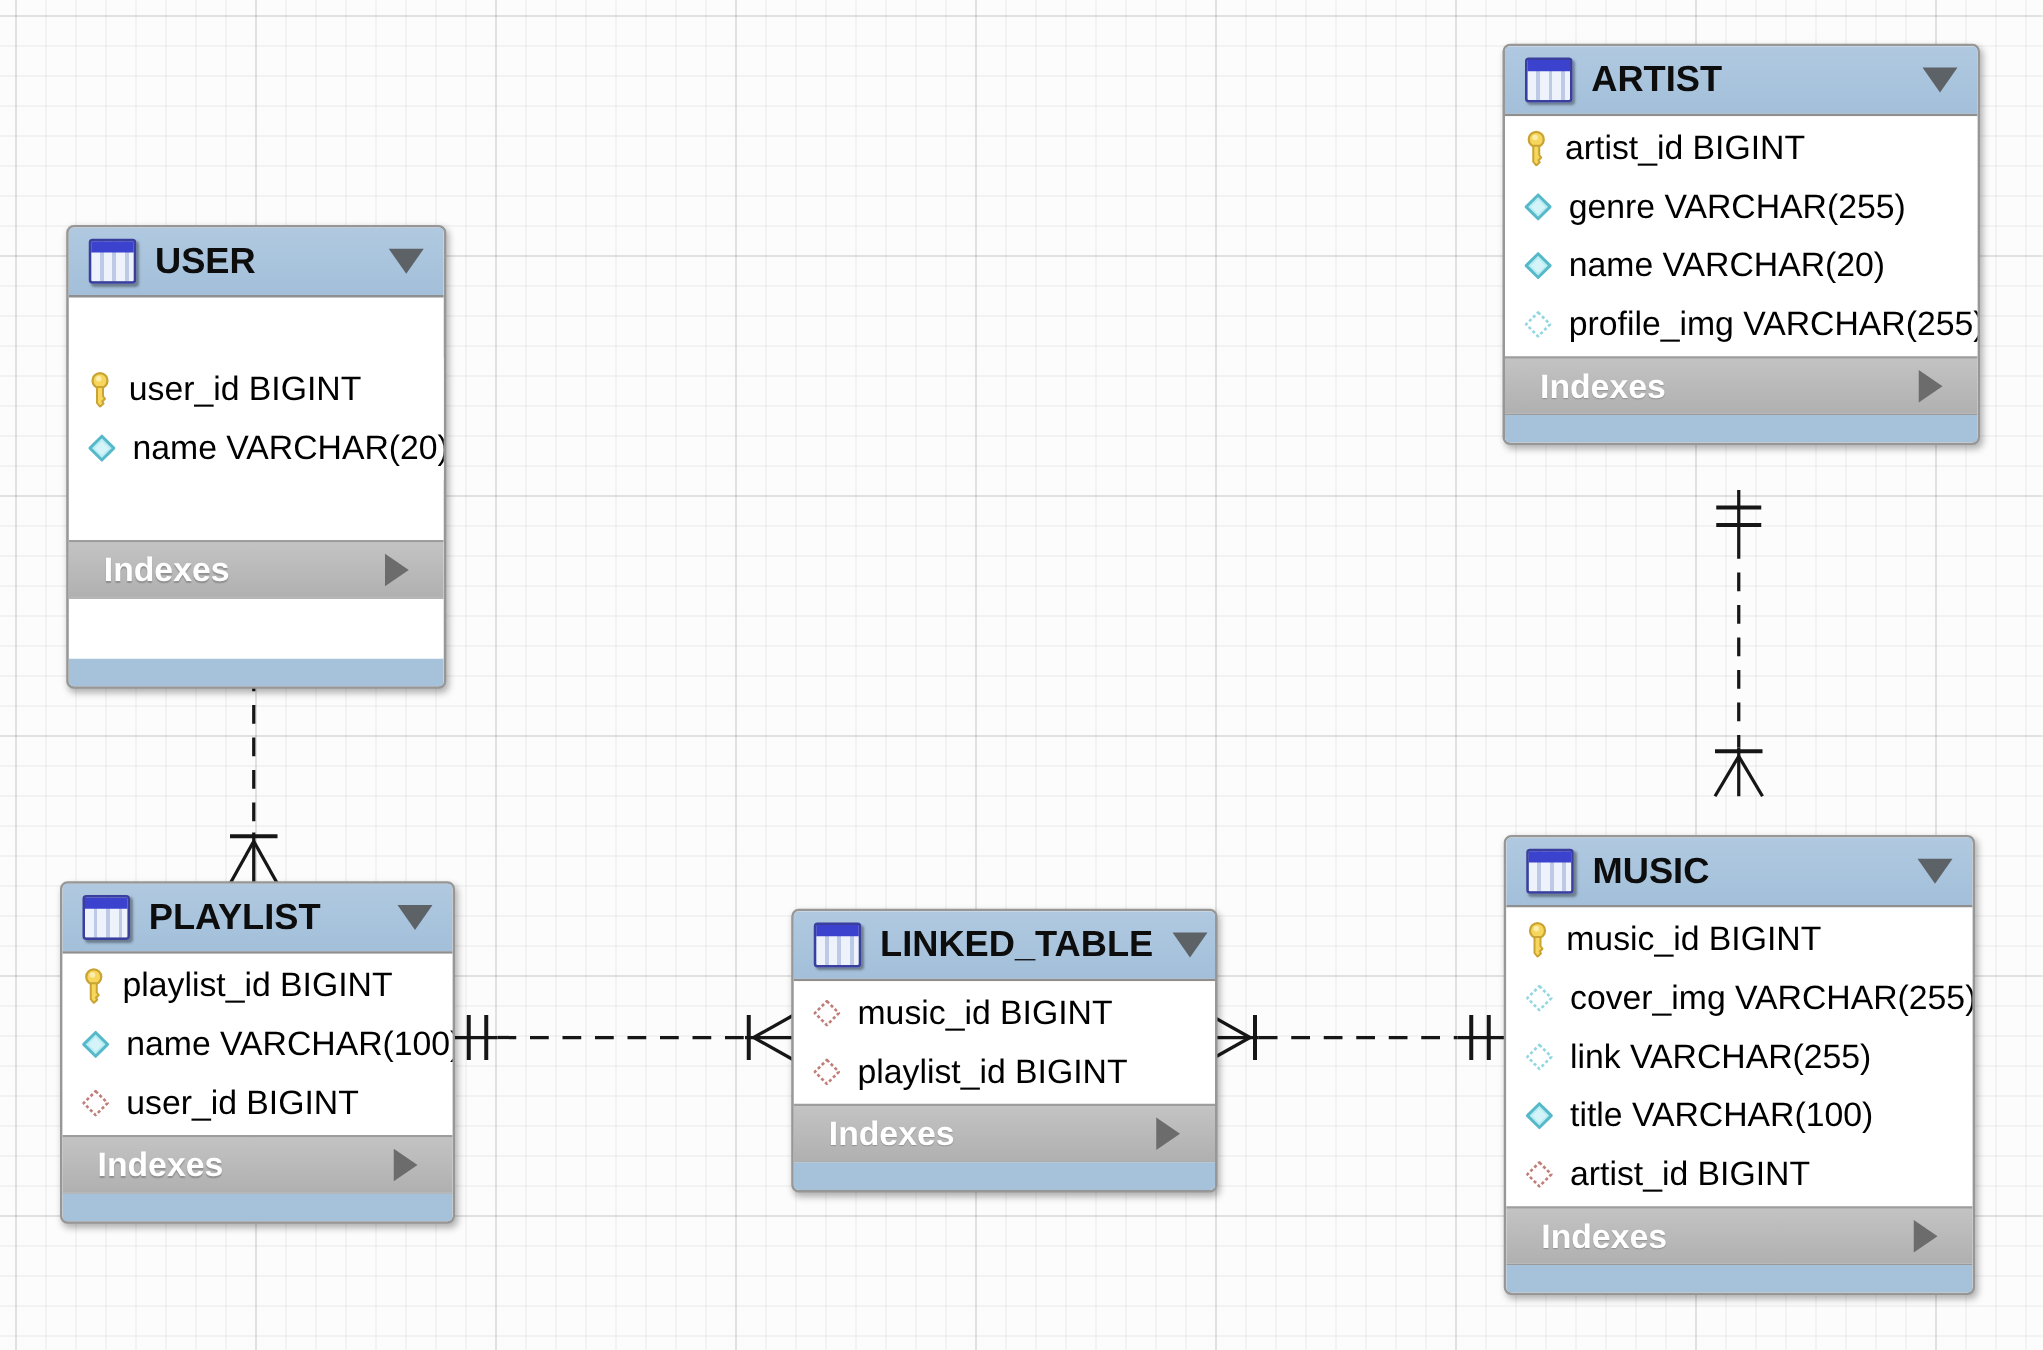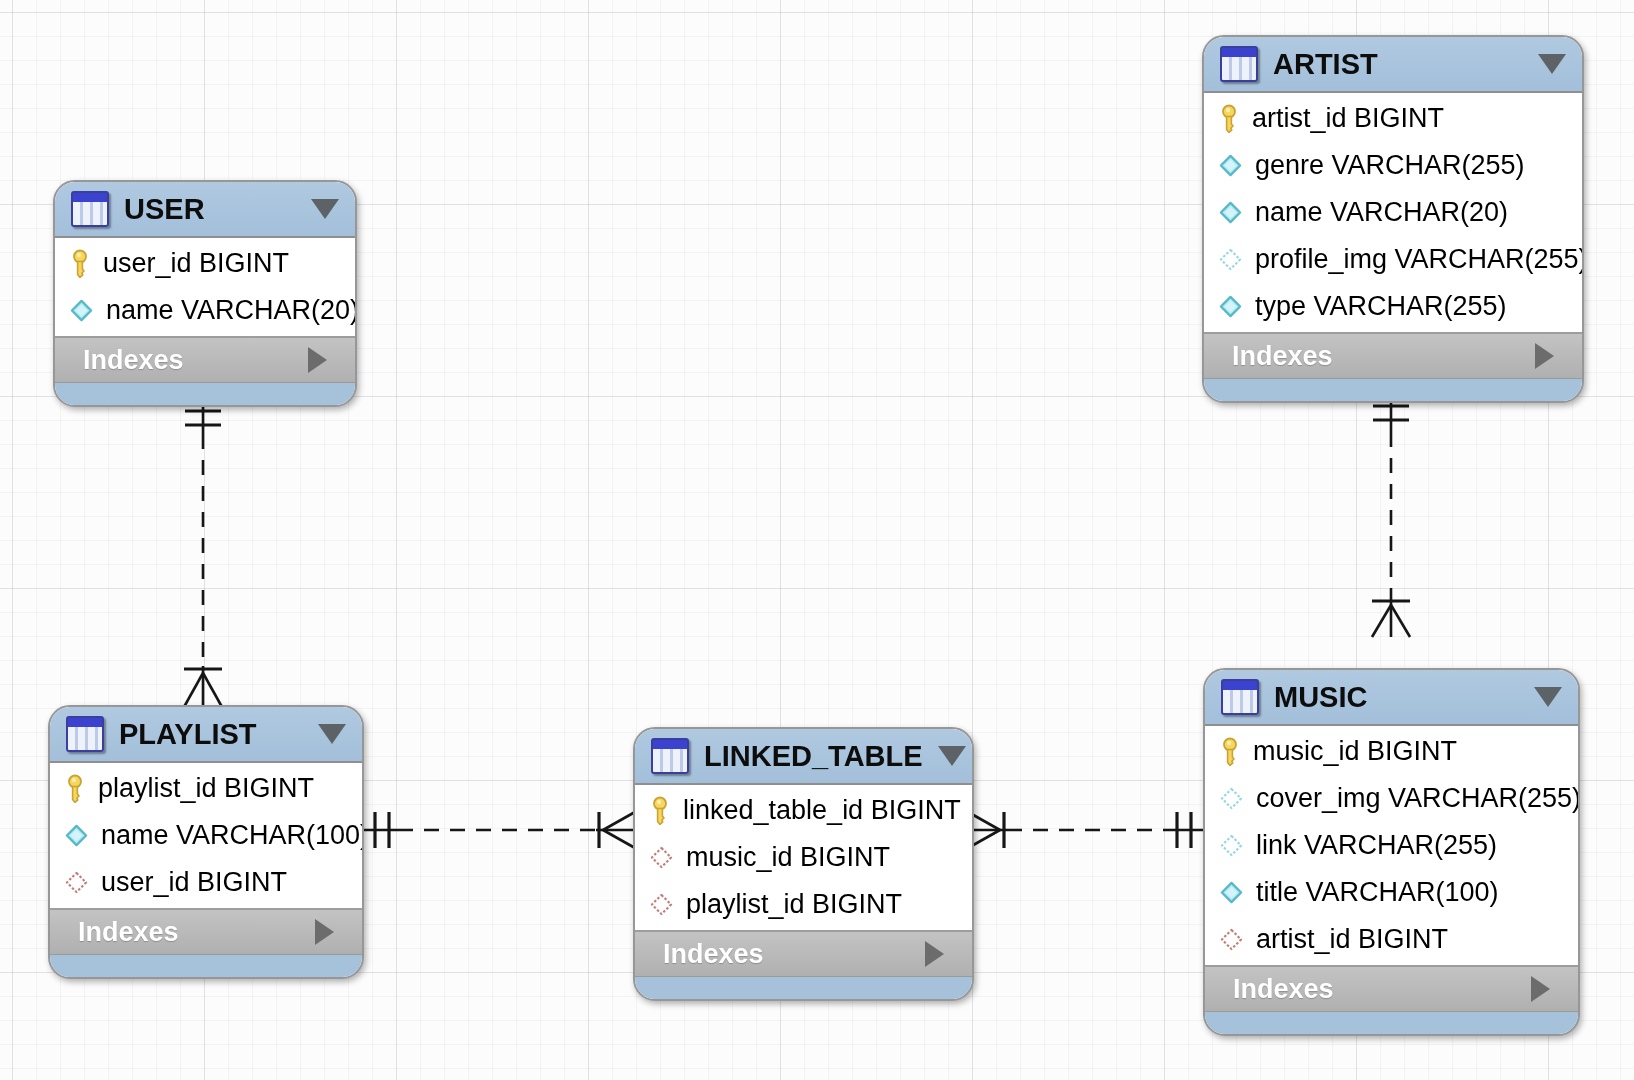--- a/index.html
+++ b/index.html
@@ -15,21 +15,21 @@
     background-size:192px 192px,192px 192px,24px 24px,24px 24px;
     background-position:12px 12px,12px 12px,12px 12px,12px 12px;
   }
   #rel-layer{position:absolute;left:0;top:0;width:1634px;height:1080px;}
   .rel-dash{stroke:#161616;stroke-width:2.6;stroke-dasharray:15 11;fill:none;}
   .rel-solid{stroke:#161616;stroke-width:2.6;fill:none;}
   .rel-tick{stroke:#161616;stroke-width:3.2;fill:none;}
 
   .table{
     position:absolute;display:flex;flex-direction:column;
-    background:#ffffff;border:2px solid #979797;border-radius:22px;
+    background:#ffffff;border:2px solid #979797;border-radius:6px;
     box-shadow:2px 3px 6px rgba(0,0,0,0.30);overflow:hidden;
   }
   .thead{
     height:54px;flex:none;display:flex;align-items:center;gap:15px;
     padding:0 16px;background:linear-gradient(#b0c9e1,#a3bfd9);
     border-bottom:2px solid #8f8f8f;
   }
   .win-icon{
     width:38px;height:36px;flex:none;border:2px solid #3a3f9e;border-radius:3px;
     box-sizing:border-box;
@@ -56,21 +56,21 @@
     border-top:2px solid #9d9d9d;border-bottom:1px solid #9a9a9a;
   }
   .ilabel{font-size:27px;font-weight:bold;color:#ffffff;text-shadow:0 1px 1px rgba(0,0,0,0.22);}
   .tri-right{
     margin-left:auto;width:0;height:0;flex:none;
     border-top:13px solid transparent;border-bottom:13px solid transparent;
     border-left:19px solid #6c6c6c;
   }
   .tfoot{height:22px;flex:none;background:#a6c1da;}
 
-  #table-user{left:53px;top:180px;width:300px;}
+  #table-user{left:53px;top:180px;width:300px;gap:48px;}
   #table-artist{left:1202px;top:35px;width:378px;}
   #table-playlist{left:48px;top:705px;width:312px;}
   #table-linked{left:633px;top:727px;width:337px;}
   #table-music{left:1203px;top:668px;width:373px;}
 </style>
 </head>
 <body>
 
 <svg id="rel-layer">
 
@@ -189,29 +189,20 @@
         <span class="clabel">name VARCHAR(20)</span>
       </div>
       <div class="row">
         <span class="cicon">
           <svg width="23" height="23" viewBox="0 0 24 24">
             <polygon points="12,2 22,12 12,22 2,12" fill="#ffffff" stroke="#93d7e1" stroke-width="2.2" stroke-dasharray="2.6 2" stroke-linejoin="round"></polygon>
           </svg>
         </span>
         <span class="clabel">profile_img VARCHAR(255)</span>
       </div>
-      <div class="row">
-        <span class="cicon">
-          <svg width="23" height="23" viewBox="0 0 24 24">
-            <polygon points="12,2 22,12 12,22 2,12" fill="#b9ecf3" stroke="#55b9c9" stroke-width="2.4" stroke-linejoin="round"></polygon>
-            <polygon points="12,6 18,12 12,18 6,12" fill="#dff8fb" opacity="0.7"></polygon>
-          </svg>
-        </span>
-        <span class="clabel">type VARCHAR(255)</span>
-      </div>
     </div>
   <div class="ibar">
     <span class="ilabel">Indexes</span>
     <span class="tri-right"></span>
   </div>
   <div class="tfoot"></div>
 </div>
 
 <div class="table" id="table-playlist">
   <div class="thead">
@@ -257,100 +248,90 @@
 
 <div class="table" id="table-linked">
   <div class="thead">
     <span class="win-icon"></span>
     <span class="ttitle">LINKED_TABLE</span>
     <span class="tri-down"></span>
   </div>
   <div class="rows">
       <div class="row">
         <span class="cicon">
+          <svg width="23" height="23" viewBox="0 0 24 24">
+            <polygon points="12,2 22,12 12,22 2,12" fill="#fffdfd" stroke="#c07e79" stroke-width="2.2" stroke-dasharray="2.6 2" stroke-linejoin="round"></polygon>
+          </svg>
+        </span>
+        <span class="clabel">music_id BIGINT</span>
+      </div>
+      <div class="row">
+        <span class="cicon">
+          <svg width="23" height="23" viewBox="0 0 24 24">
+            <polygon points="12,2 22,12 12,22 2,12" fill="#fffdfd" stroke="#c07e79" stroke-width="2.2" stroke-dasharray="2.6 2" stroke-linejoin="round"></polygon>
+          </svg>
+        </span>
+        <span class="clabel">playlist_id BIGINT</span>
+      </div>
+    </div>
+  <div class="ibar">
+    <span class="ilabel">Indexes</span>
+    <span class="tri-right"></span>
+  </div>
+  <div class="tfoot"></div>
+</div>
+
+<div class="table" id="table-music">
+  <div class="thead">
+    <span class="win-icon"></span>
+    <span class="ttitle">MUSIC</span>
+    <span class="tri-down"></span>
+  </div>
+  <div class="rows">
+      <div class="row">
+        <span class="cicon">
           <svg width="20" height="29" viewBox="0 0 20 29">
             <circle cx="10" cy="7.5" r="6" fill="#f6d65c" stroke="#c9a433" stroke-width="1.8"></circle>
             <circle cx="9" cy="6" r="2.2" fill="#fcedad"></circle>
             <path d="M7.6 12.5 H12.4 L12.4 20 L14 22 L11.8 24.2 L12.8 25.8 L10 28.4 L7.6 25.4 Z" fill="#f6d65c" stroke="#c9a433" stroke-width="1.6" stroke-linejoin="round"></path>
           </svg>
         </span>
-        <span class="clabel">linked_table_id BIGINT</span>
+        <span class="clabel">music_id BIGINT</span>
+      </div>
+      <div class="row">
+        <span class="cicon">
+          <svg width="23" height="23" viewBox="0 0 24 24">
+            <polygon points="12,2 22,12 12,22 2,12" fill="#ffffff" stroke="#93d7e1" stroke-width="2.2" stroke-dasharray="2.6 2" stroke-linejoin="round"></polygon>
+          </svg>
+        </span>
+        <span class="clabel">cover_img VARCHAR(255)</span>
+      </div>
+      <div class="row">
+        <span class="cicon">
+          <svg width="23" height="23" viewBox="0 0 24 24">
+            <polygon points="12,2 22,12 12,22 2,12" fill="#ffffff" stroke="#93d7e1" stroke-width="2.2" stroke-dasharray="2.6 2" stroke-linejoin="round"></polygon>
+          </svg>
+        </span>
+        <span class="clabel">link VARCHAR(255)</span>
+      </div>
+      <div class="row">
+        <span class="cicon">
+          <svg width="23" height="23" viewBox="0 0 24 24">
+            <polygon points="12,2 22,12 12,22 2,12" fill="#b9ecf3" stroke="#55b9c9" stroke-width="2.4" stroke-linejoin="round"></polygon>
+            <polygon points="12,6 18,12 12,18 6,12" fill="#dff8fb" opacity="0.7"></polygon>
+          </svg>
+        </span>
+        <span class="clabel">title VARCHAR(100)</span>
       </div>
       <div class="row">
         <span class="cicon">
           <svg width="23" height="23" viewBox="0 0 24 24">
             <polygon points="12,2 22,12 12,22 2,12" fill="#fffdfd" stroke="#c07e79" stroke-width="2.2" stroke-dasharray="2.6 2" stroke-linejoin="round"></polygon>
           </svg>
         </span>
-        <span class="clabel">music_id BIGINT</span>
-      </div>
-      <div class="row">
-        <span class="cicon">
-          <svg width="23" height="23" viewBox="0 0 24 24">
-            <polygon points="12,2 22,12 12,22 2,12" fill="#fffdfd" stroke="#c07e79" stroke-width="2.2" stroke-dasharray="2.6 2" stroke-linejoin="round"></polygon>
-          </svg>
-        </span>
-        <span class="clabel">playlist_id BIGINT</span>
-      </div>
-    </div>
-  <div class="ibar">
-    <span class="ilabel">Indexes</span>
-    <span class="tri-right"></span>
-  </div>
-  <div class="tfoot"></div>
-</div>
-
-<div class="table" id="table-music">
-  <div class="thead">
-    <span class="win-icon"></span>
-    <span class="ttitle">MUSIC</span>
-    <span class="tri-down"></span>
-  </div>
-  <div class="rows">
-      <div class="row">
-        <span class="cicon">
-          <svg width="20" height="29" viewBox="0 0 20 29">
-            <circle cx="10" cy="7.5" r="6" fill="#f6d65c" stroke="#c9a433" stroke-width="1.8"></circle>
-            <circle cx="9" cy="6" r="2.2" fill="#fcedad"></circle>
-            <path d="M7.6 12.5 H12.4 L12.4 20 L14 22 L11.8 24.2 L12.8 25.8 L10 28.4 L7.6 25.4 Z" fill="#f6d65c" stroke="#c9a433" stroke-width="1.6" stroke-linejoin="round"></path>
-          </svg>
-        </span>
-        <span class="clabel">music_id BIGINT</span>
-      </div>
-      <div class="row">
-        <span class="cicon">
-          <svg width="23" height="23" viewBox="0 0 24 24">
-            <polygon points="12,2 22,12 12,22 2,12" fill="#ffffff" stroke="#93d7e1" stroke-width="2.2" stroke-dasharray="2.6 2" stroke-linejoin="round"></polygon>
-          </svg>
-        </span>
-        <span class="clabel">cover_img VARCHAR(255)</span>
-      </div>
-      <div class="row">
-        <span class="cicon">
-          <svg width="23" height="23" viewBox="0 0 24 24">
-            <polygon points="12,2 22,12 12,22 2,12" fill="#ffffff" stroke="#93d7e1" stroke-width="2.2" stroke-dasharray="2.6 2" stroke-linejoin="round"></polygon>
-          </svg>
-        </span>
-        <span class="clabel">link VARCHAR(255)</span>
-      </div>
-      <div class="row">
-        <span class="cicon">
-          <svg width="23" height="23" viewBox="0 0 24 24">
-            <polygon points="12,2 22,12 12,22 2,12" fill="#b9ecf3" stroke="#55b9c9" stroke-width="2.4" stroke-linejoin="round"></polygon>
-            <polygon points="12,6 18,12 12,18 6,12" fill="#dff8fb" opacity="0.7"></polygon>
-          </svg>
-        </span>
-        <span class="clabel">title VARCHAR(100)</span>
-      </div>
-      <div class="row">
-        <span class="cicon">
-          <svg width="23" height="23" viewBox="0 0 24 24">
-            <polygon points="12,2 22,12 12,22 2,12" fill="#fffdfd" stroke="#c07e79" stroke-width="2.2" stroke-dasharray="2.6 2" stroke-linejoin="round"></polygon>
-          </svg>
-        </span>
         <span class="clabel">artist_id BIGINT</span>
       </div>
     </div>
   <div class="ibar">
     <span class="ilabel">Indexes</span>
     <span class="tri-right"></span>
   </div>
   <div class="tfoot"></div>
 </div>
 

